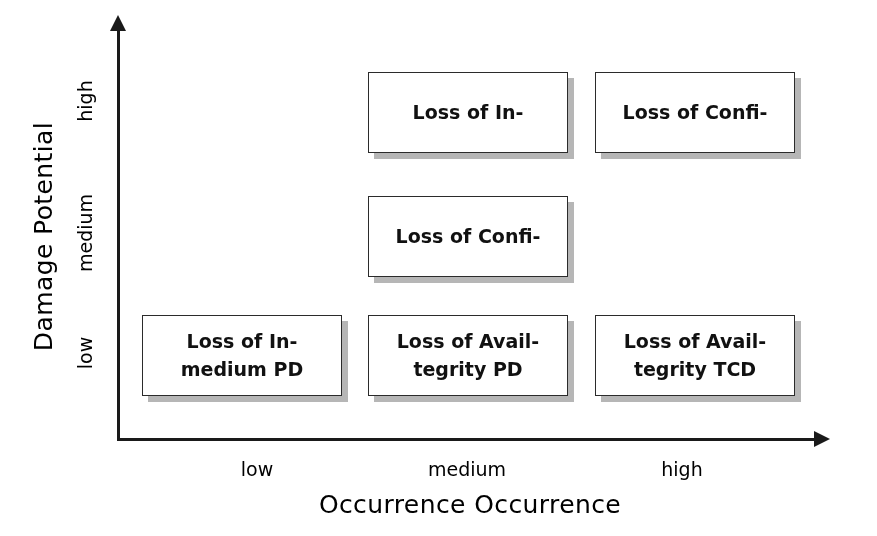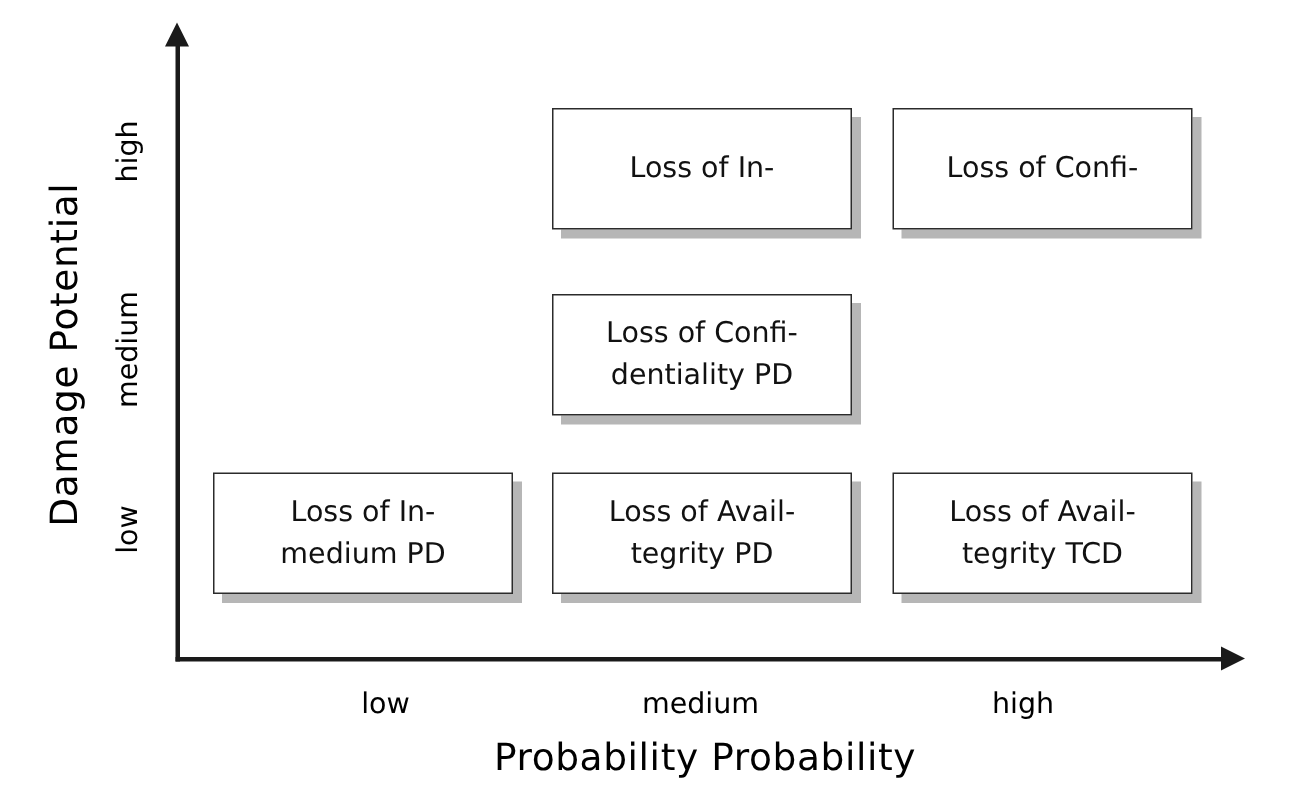--- a/index.html
+++ b/index.html
@@ -117,54 +117,54 @@
     font-family: "DejaVu Sans", sans-serif;
     font-size: 19px;
     line-height: 1.45;
     color: #111111;
     text-align: center;
   }
   .cell .line1,
   .cell .line2 {
     display: block;
     white-space: nowrap;
+    font-weight: bold;
   }
 </style>
 </head>
 <body>
 
 <div id="canvas">
 
   <div class="axis-line" id="y-axis-line"></div>
   <div class="arrow-head" id="y-axis-arrow"></div>
   <div class="axis-line" id="x-axis-line"></div>
   <div class="arrow-head" id="x-axis-arrow"></div>
 
   <div id="y-axis-title">Damage Potential</div>
-  <div id="x-axis-title">Probability Probability</div>
+  <div id="x-axis-title">Occurrence Occurrence</div>
 
   <div class="y-tick" style="left: 50px; top: 90px; width: 70px; transform: rotate(-90deg);">high</div>
   <div class="y-tick" style="left: 42px; top: 222px; width: 86px; transform: rotate(-90deg);">medium</div>
   <div class="y-tick" style="left: 50px; top: 342px; width: 70px; transform: rotate(-90deg);">low</div>
 
   <div class="x-tick" style="left: 187px;">low</div>
   <div class="x-tick" style="left: 397px;">medium</div>
   <div class="x-tick" style="left: 612px;">high</div>
 
   <div class="cell" style="left: 368px; top: 72px;">
     <span class="line1">Loss of In-</span>
   </div>
 
   <div class="cell" style="left: 595px; top: 72px;">
     <span class="line1">Loss of Confi-</span>
   </div>
 
   <div class="cell" style="left: 368px; top: 196px;">
     <span class="line1">Loss of Confi-</span>
-    <span class="line2">dentiality PD</span>
   </div>
 
   <div class="cell" style="left: 142px; top: 315px;">
     <span class="line1">Loss of In-</span>
     <span class="line2">medium PD</span>
   </div>
 
   <div class="cell" style="left: 368px; top: 315px;">
     <span class="line1">Loss of Avail-</span>
     <span class="line2">tegrity PD</span>

